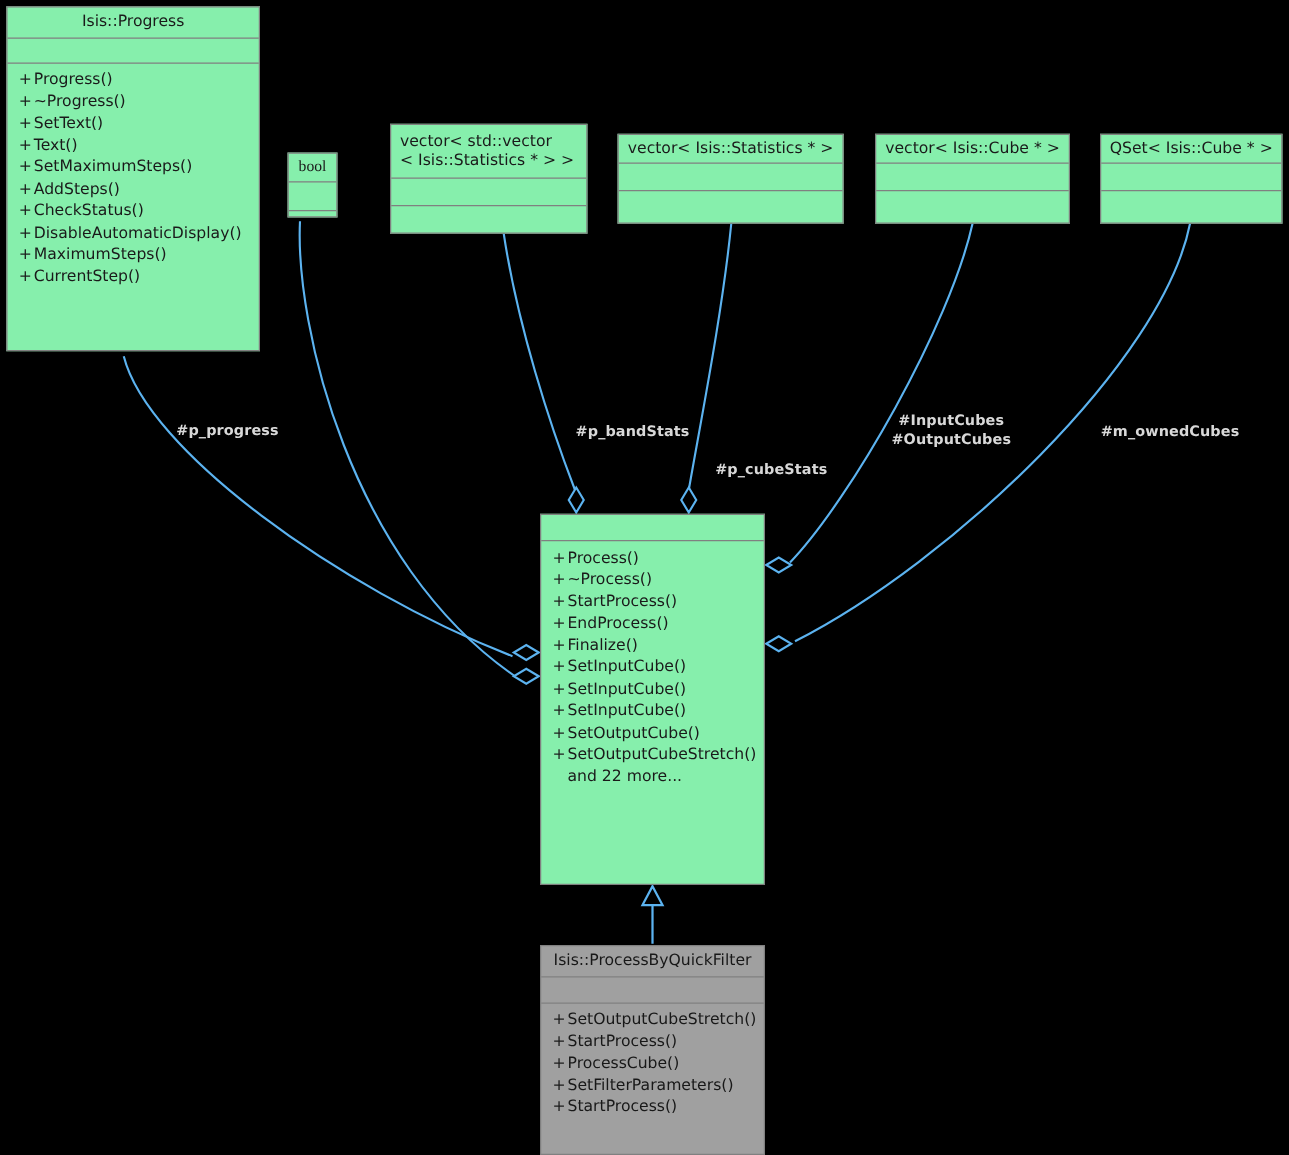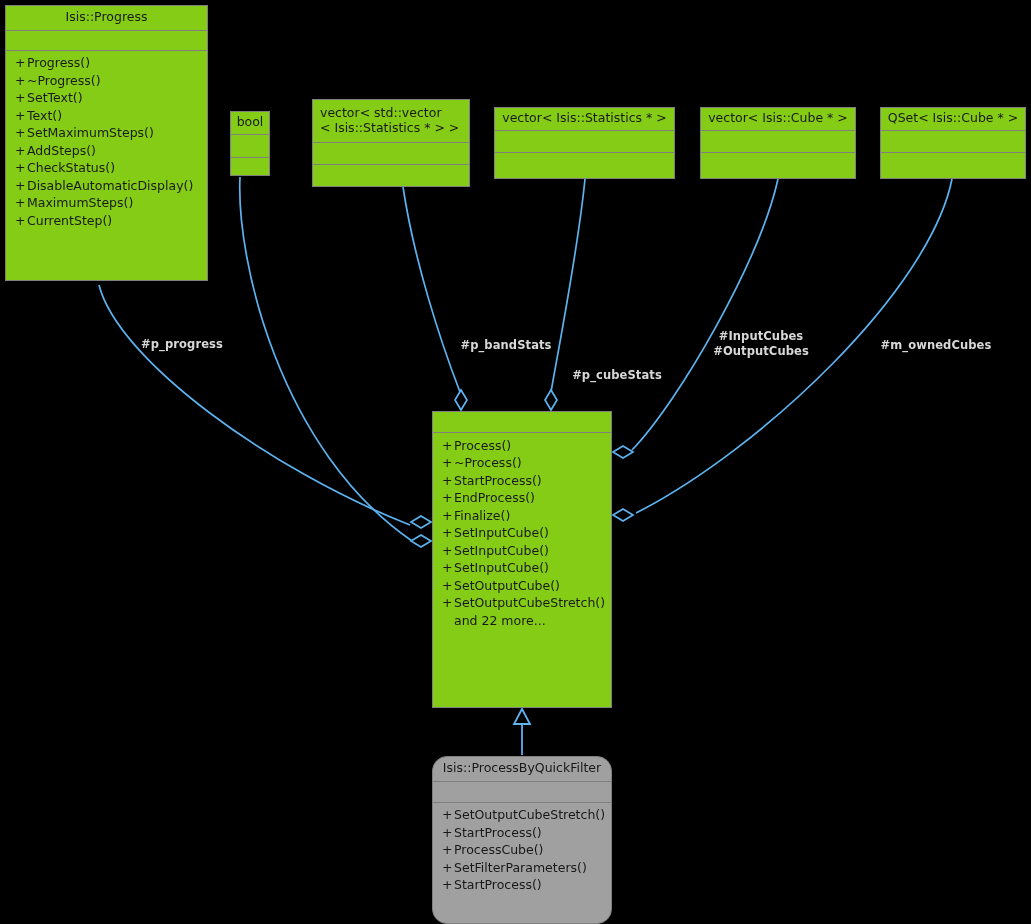--- a/index.html
+++ b/index.html
@@ -30,21 +30,21 @@
     width: 1031px;
     height: 924px;
     pointer-events: none;
   }
 
   
   .umlbox {
     position: absolute;
     box-sizing: border-box;
     border: 1px solid #808080;
-    background: #84cc16;
+    background: #86efac;
     color: #1a1a1a;
     font-size: 12.5px;
     line-height: 1.0;
   }
   .umlbox.highlight {
     background: #a0a0a0;
     color: #181818;
   }
 
   .uml-title {
@@ -146,21 +146,21 @@
       <div class="uml-row"><span class="vis">+</span><span>Text()</span></div>
       <div class="uml-row"><span class="vis">+</span><span>SetMaximumSteps()</span></div>
       <div class="uml-row"><span class="vis">+</span><span>AddSteps()</span></div>
       <div class="uml-row"><span class="vis">+</span><span>CheckStatus()</span></div>
       <div class="uml-row"><span class="vis">+</span><span>DisableAutomaticDisplay()</span></div>
       <div class="uml-row"><span class="vis">+</span><span>MaximumSteps()</span></div>
       <div class="uml-row"><span class="vis">+</span><span>CurrentStep()</span></div>
     </div>
   </div>
 
-  <div class="umlbox" style="left:230px; top:111px; width:40px; height:65px;">
+  <div class="umlbox" style="left:230px; top:122px; width:40px; height:52px;font-family:Liberation Serif, serif;">
     <div class="uml-title" style="padding:4px 3px 5px 3px;">bool</div>
     <div class="uml-attrs" style="height:23px;"></div>
     <div class="uml-ops" style="height:23px;"></div>
   </div>
 
   <div class="umlbox" style="left:312px; top:99px; width:158px; height:88px;">
     <div class="uml-title left">vector&lt; std::vector
 &lt; Isis::Statistics * &gt; &gt;</div>
     <div class="uml-attrs" style="height:22px;"></div>
     <div class="uml-ops" style="height:24px;"></div>
@@ -194,21 +194,21 @@
       <div class="uml-row"><span class="vis">+</span><span>Finalize()</span></div>
       <div class="uml-row"><span class="vis">+</span><span>SetInputCube()</span></div>
       <div class="uml-row"><span class="vis">+</span><span>SetInputCube()</span></div>
       <div class="uml-row"><span class="vis">+</span><span>SetInputCube()</span></div>
       <div class="uml-row"><span class="vis">+</span><span>SetOutputCube()</span></div>
       <div class="uml-row"><span class="vis">+</span><span>SetOutputCubeStretch()</span></div>
       <div class="uml-row"><span class="vis"></span><span>and 22 more...</span></div>
     </div>
   </div>
 
-  <div class="umlbox highlight" style="left:432px; top:756px; width:180px; height:168px;border-radius:15px;">
+  <div class="umlbox highlight" style="left:432px; top:756px; width:180px; height:168px;">
     <div class="uml-title" style="padding:5px 3px 6px 3px;">Isis::ProcessByQuickFilter</div>
     <div class="uml-attrs" style="height:21px;"></div>
     <div class="uml-ops">
       <div class="uml-row"><span class="vis">+</span><span>SetOutputCubeStretch()</span></div>
       <div class="uml-row"><span class="vis">+</span><span>StartProcess()</span></div>
       <div class="uml-row"><span class="vis">+</span><span>ProcessCube()</span></div>
       <div class="uml-row"><span class="vis">+</span><span>SetFilterParameters()</span></div>
       <div class="uml-row"><span class="vis">+</span><span>StartProcess()</span></div>
     </div>
   </div>

